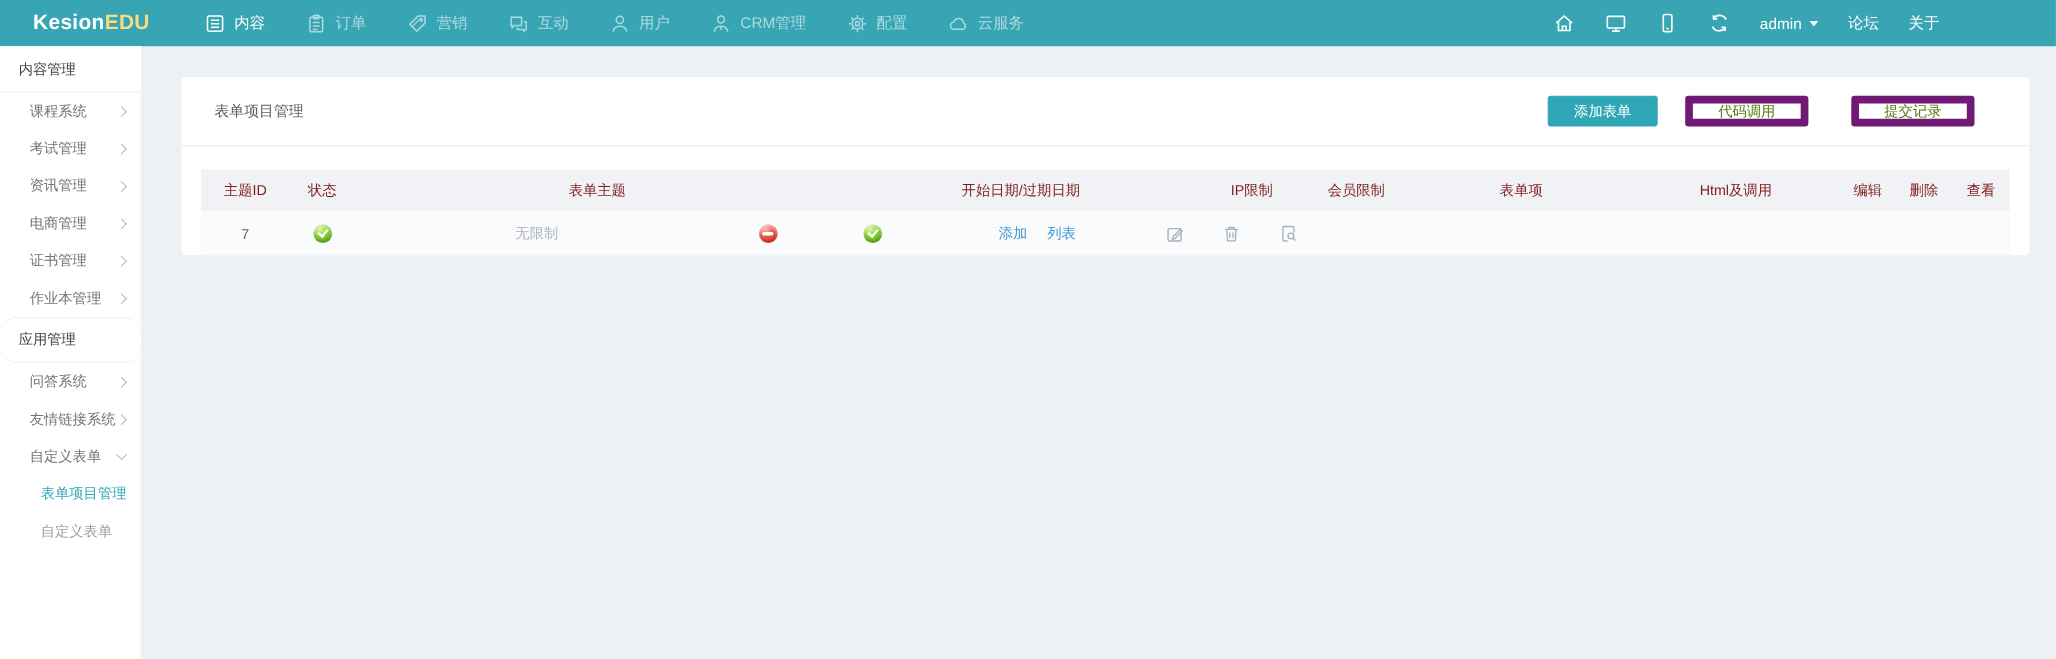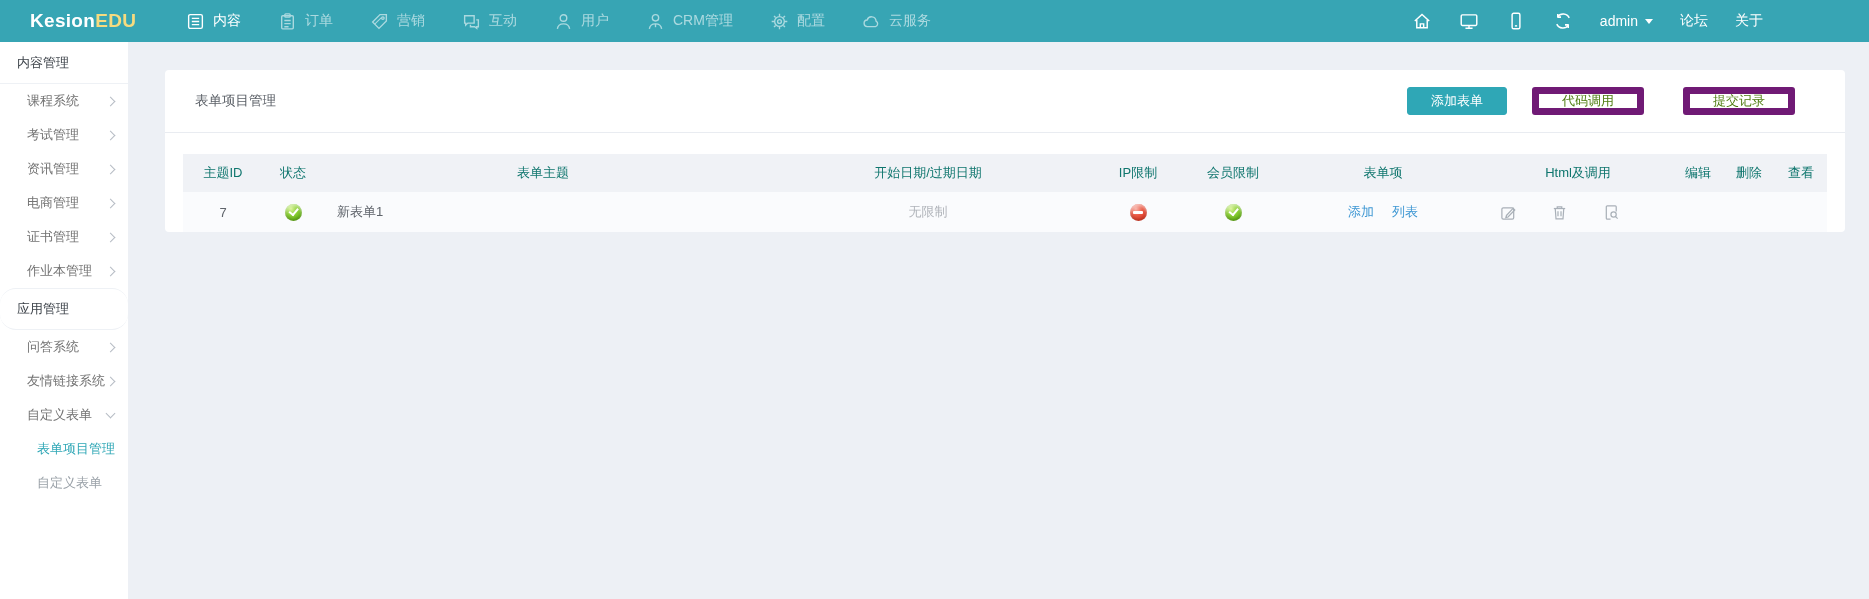--- a/index.html
+++ b/index.html
@@ -42,21 +42,21 @@
   .btns{ margin-left:auto; display:flex; align-items:center; }
   .btn{ height:28px; padding:0 23px; font-size:13px; border-radius:3px; display:flex; align-items:center; cursor:pointer; white-space:nowrap; }
   .btn-primary{ background:#2fa7b6; color:#fff; border:1px solid #2fa7b6; }
   .btn-plain{ background:#fff; color:#4d7c0f; border:7px solid #701a75; margin-left:25px; }
   .btn-plain + .btn-plain{ margin-left:39px; }
   .card-divider{ height:1px; background:#e9ecf1; }
 
   
   .tbl{ margin:21px 18px 0 18px; }
   .trow{ display:flex; align-items:center; font-size:13px; }
-  .thead{ background:#f0f2f6; height:38px; color:#0f766e; }
+  .thead{ background:#f0f2f6; height:38px; color:#7f1d1d; }
   .tdata{ background:#fafbfd; height:40px; color:#5f646b; }
   .cell{ display:flex; align-items:center; justify-content:center; text-align:center; flex:none; }
   .col-id{width:80px} .col-status{width:60px} .col-title{width:440px} .col-date{width:330px}
   .col-ip{width:90px} .col-member{width:100px} .col-items{width:200px} .col-html{width:190px}
   .col-edit{width:50px} .col-del{width:52px} .col-view{width:52px}
   .tdata .col-title{ justify-content:flex-start; padding-left:14px; }
   .muted{ color:#b0b4ba; }
   a.lnk{ color:#3e97d3; text-decoration:none; cursor:pointer; }
   .col-items a.lnk + a.lnk{ margin-left:18px; }
   .col-html{ gap:13px; }
@@ -267,21 +267,20 @@
           <span class="cell col-edit">编辑</span>
           <span class="cell col-del">删除</span>
           <span class="cell col-view">查看</span>
         </div>
 
         <div class="trow tdata">
           <span class="cell col-id">7</span>
           <span class="cell col-status">
               <span class="orb orb-green"></span>
             </span>
-          <span class="cell col-title">新表单1</span>
           <span class="cell col-date muted">无限制</span>
           <span class="cell col-ip">
               <span class="orb orb-red"></span>
             </span>
           <span class="cell col-member">
               <span class="orb orb-green"></span>
             </span>
           <span class="cell col-items">
             <a class="lnk">添加</a>
             <a class="lnk">列表</a>

